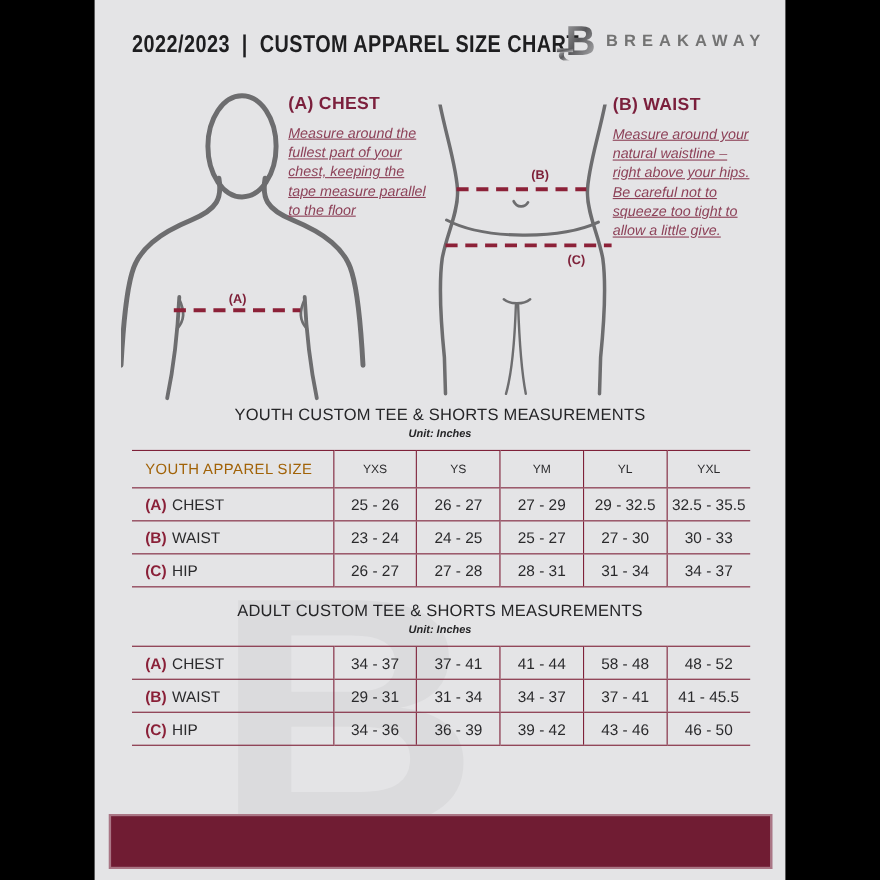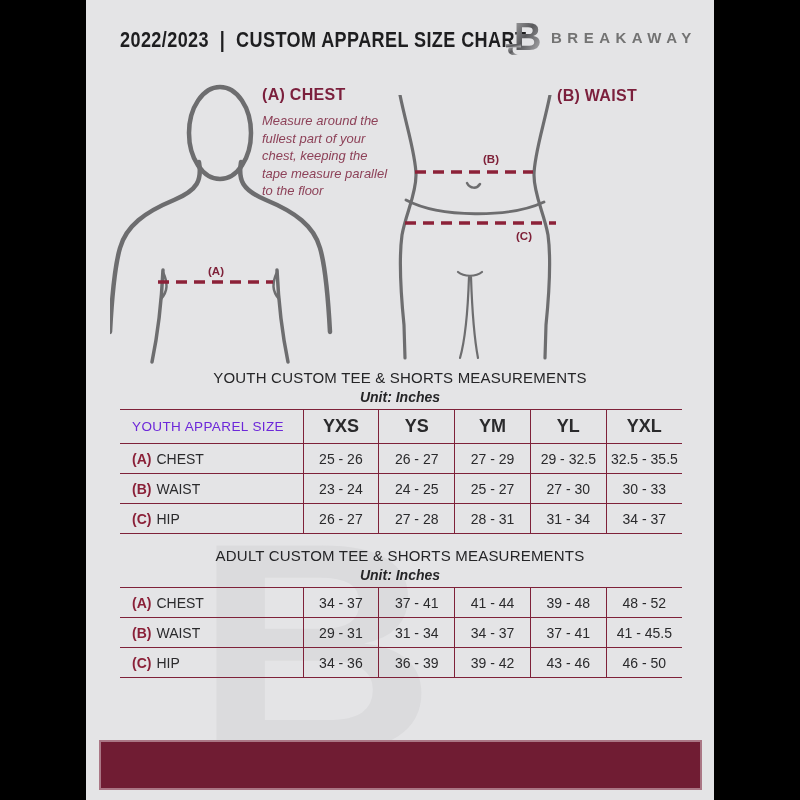--- a/index.html
+++ b/index.html
@@ -11,52 +11,52 @@
   
   .header-title { position:absolute; left:34px; top:27px; font-size:22px; font-weight:bold;
                   color:#1e1e20; white-space:pre; letter-spacing:.5px;
                   transform:scaleX(.82); transform-origin:left center; z-index:2; }
   .brand { position:absolute; left:420px; top:16px; display:flex; align-items:center; gap:11px; z-index:2; }
   .brand-name { font-size:15px; font-weight:bold; color:#737373; letter-spacing:5.5px; }
 
   
   .instr { position:absolute; z-index:2; }
   .instr h3 { font-size:16px; font-weight:bold; color:#7b1f3c; letter-spacing:.3px; margin-bottom:8px; }
-  .instr p { font-size:13px; font-style:italic; color:#8d4158; line-height:1.35; white-space:pre-line; }
+  .instr p { font-size:13px; font-style:italic; color:#8d4158; line-height:1.35; white-space:pre-line;text-decoration:underline; }
   .instr-chest { left:176px; top:86px; width:150px; }
   .instr-waist { left:471px; top:87px; width:150px; }
   .instr-hips  { left:471px; top:224px; width:152px; }
 
   .fig { position:absolute; z-index:1; }
   .fig-chest { left:24px; top:80px; }
   .fig-waist { left:304px; top:95px; }
 
   
   .watermark { position:absolute; left:108px; top:498px; font-size:300px; font-weight:bold;
                color:#dbdbdd; z-index:0; transform:scaleX(1.12); transform-origin:left top;
                line-height:1; user-select:none; }
 
   
   .sec-title { position:absolute; left:0; width:100%; text-align:center; font-size:15px;
                font-weight:normal; color:#252527; letter-spacing:.2px; z-index:1; }
-  .sec-unit  { position:absolute; left:0; width:100%; text-align:center; font-size:14px;
+  .sec-unit  { position:absolute; left:0; width:100%; text-align:center; font-size:10px;
                font-style:italic; font-weight:600; color:#252527; z-index:1; }
   .yt-title { top:369px; }  .yt-unit { top:389px; }
   .ad-title { top:547px; }  .ad-unit { top:567px; }
 
   
   .size-table { position:absolute; left:34px; width:562px; border-collapse:collapse;
                 table-layout:fixed; z-index:1; }
   .yt-table { top:409px; } .ad-table { top:587px; }
   .size-table col.c0 { width:183px; }
   .size-table th, .size-table td { border-top:1.5px solid #7e2139; border-bottom:1.5px solid #7e2139;
                 border-left:1.5px solid #7e2139; text-align:center; color:#2a2a2c; }
   .size-table th:first-child, .size-table td:first-child { border-left:none; text-align:left; padding-left:12px; }
-  .size-table tr.head th { height:34px; font-weight:bold; font-size:18px; }
-  .size-table tr.head th:first-child { font-weight:normal; font-size:13.5px; color:#6d28d9;
+  .size-table tr.head th { height:34px; font-weight:normal; font-size:11px; }
+  .size-table tr.head th:first-child { font-weight:normal; font-size:13.5px; color:#a16207;
                 letter-spacing:.4px; text-transform:uppercase; }
   .size-table td { height:30px; font-size:14px; }
   .pfx { font-weight:bold; color:#8a2038; margin-right:5px; }
 
   
   .footer-bar { position:absolute; left:13px; top:740px; width:603px; height:50px;
                 background:#701c33; border:2px solid #aa7685; z-index:1; }
 
   svg text { font-family:"Liberation Sans","DejaVu Sans",sans-serif; }
 </style>
@@ -115,20 +115,26 @@
   <div class="instr instr-chest">
     <h3>(A) CHEST</h3>
     <p>Measure around the
 fullest part of your
 chest, keeping the
 tape measure parallel
 to the floor</p>
   </div>
   <div class="instr instr-waist">
     <h3>(B) WAIST</h3>
+    <p>Measure around your
+natural waistline –
+right above your hips.
+Be careful not to
+squeeze too tight to
+allow a little give.</p>
   </div>
   <div class="instr instr-hips">
   </div>
 
   <div class="watermark">B</div>
 
   <div class="sec-title yt-title">YOUTH CUSTOM TEE &amp; SHORTS MEASUREMENTS</div>
   <div class="sec-unit yt-unit">Unit: Inches</div>
   <table class="size-table yt-table">
     <colgroup>
@@ -185,21 +191,21 @@
         <col>
         <col>
         <col>
       </colgroup>
     <tbody>
     <tr>
       <td><span class="pfx">(A)</span><span>CHEST</span></td>
       <td>34 - 37</td>
       <td>37 - 41</td>
       <td>41 - 44</td>
-      <td>39 - 48</td>
+      <td>58 - 48</td>
       <td>48 - 52</td>
     </tr>
     <tr>
       <td><span class="pfx">(B)</span><span>WAIST</span></td>
       <td>29 - 31</td>
       <td>31 - 34</td>
       <td>34 - 37</td>
       <td>37 - 41</td>
       <td>41 - 45.5</td>
     </tr>

